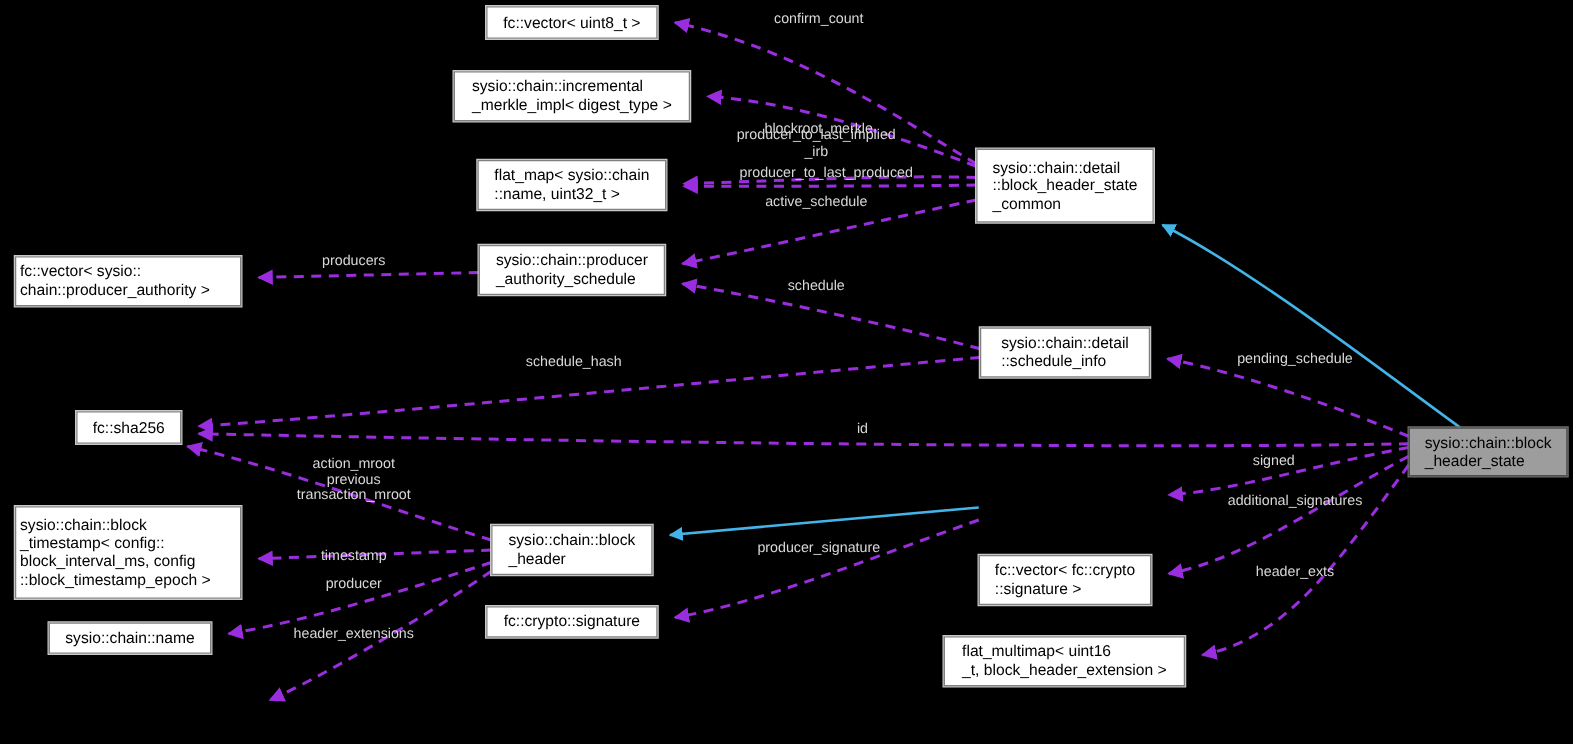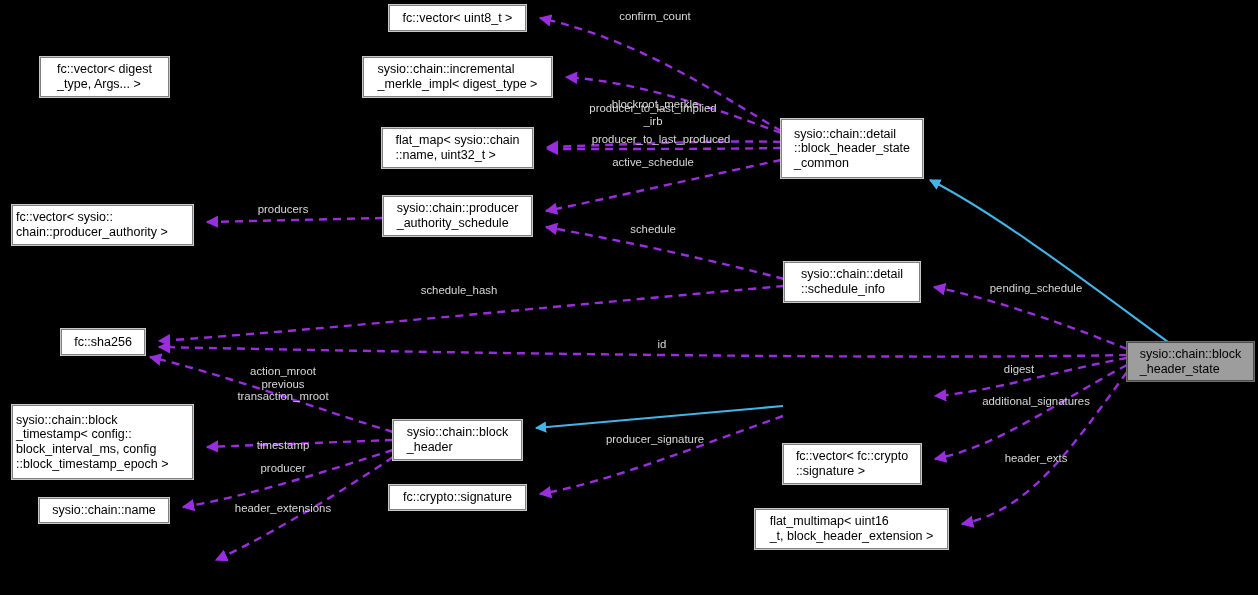--- a/index.html
+++ b/index.html
@@ -98,22 +98,20 @@
         <path d="M 783 416 C 700 445, 610 482, 540 494" fill="none" stroke="#9a2ede" stroke-width="2.4" stroke-dasharray="8,6" marker-end="url(#arrow-usage)"></path>
         <path d="M 1127 365 C 1060 400, 1000 446, 935 459" fill="none" stroke="#9a2ede" stroke-width="2.4" stroke-dasharray="8,6" marker-end="url(#arrow-usage)"></path>
         <path d="M 1127 372 C 1070 450, 1030 510, 962 524" fill="none" stroke="#9a2ede" stroke-width="2.4" stroke-dasharray="8,6" marker-end="url(#arrow-usage)"></path>
         <path d="M 1168 342 C 1110 300, 1000 215, 930 180" fill="none" stroke="#44b4e8" stroke-width="2.1" marker-end="url(#arrow-inherit)"></path>
         <path d="M 783 406 L 536 428" fill="none" stroke="#44b4e8" stroke-width="2.1" marker-end="url(#arrow-inherit)"></path>
       </g>
   </svg>
 
   <div id="node-layer">
       <div class="node" style="left: 389px; top: 5px; width: 137px; height: 26px;">fc::vector&lt; uint8_t &gt;</div>
-      <div class="node" style="left: 40px; top: 57px; width: 129px; height: 40px;">fc::vector&lt; digest
-_type, Args... &gt;</div>
       <div class="node" style="left: 363px; top: 57px; width: 189px; height: 40px;">sysio::chain::incremental
 _merkle_impl&lt; digest_type &gt;</div>
       <div class="node" style="left: 781px; top: 119px; width: 142px; height: 59px;">sysio::chain::detail
 ::block_header_state
 _common</div>
       <div class="node" style="left: 382px; top: 128px; width: 151px; height: 40px;">flat_map&lt; sysio::chain
 ::name, uint32_t &gt;</div>
       <div class="node leftalign" style="left: 12px; top: 205px; width: 181px; height: 40px;">fc::vector&lt; sysio::
 chain::producer_authority &gt;</div>
       <div class="node" style="left: 383px; top: 196px; width: 149px; height: 40px;">sysio::chain::producer
@@ -139,23 +137,23 @@
 
 <div class="edge-label" style="left: 655px; top: 16px;">confirm_count</div>
     <div class="edge-label" style="left: 655px; top: 57px; margin-top: 47px;">blockroot_merkle</div>
     <div class="edge-label" style="left: 653px; top: 115px;">producer_to_last_implied
 _irb</div>
     <div class="edge-label" style="left: 653px; top: 139px; padding-left: 16px;">producer_to_last_produced</div>
     <div class="edge-label" style="left: 653px; top: 162px;">active_schedule</div>
     <div class="edge-label" style="left: 283px; top: 209px;">producers</div>
     <div class="edge-label" style="left: 653px; top: 229px;">schedule</div>
     <div class="edge-label" style="left: 459px; top: 290px;">schedule_hash</div>
-    <div class="edge-label" style="left: 654px; top: 344px; padding-left: 16px;">id</div>
+    <div class="edge-label" style="left: 682px; top: 344px; padding-left: 16px;">id</div>
     <div class="edge-label" style="left: 1036px; top: 288px;">pending_schedule</div>
-    <div class="edge-label" style="left: 1019px; top: 369px;">digest</div>
+    <div class="edge-label" style="left: 1019px; top: 369px;">signed</div>
     <div class="edge-label" style="left: 283px; top: 384px; text-align: center;">action_mroot
 previous
 transaction_mroot</div>
     <div class="edge-label" style="left: 283px; top: 445px;">timestamp</div>
     <div class="edge-label" style="left: 283px; top: 468px;">producer</div>
     <div class="edge-label" style="left: 283px; top: 508px;">header_extensions</div>
     <div class="edge-label" style="left: 655px; top: 439px;">producer_signature</div>
     <div class="edge-label" style="left: 1036px; top: 401px;">additional_signatures</div>
     <div class="edge-label" style="left: 1036px; top: 458px;">header_exts</div>
   </div>

